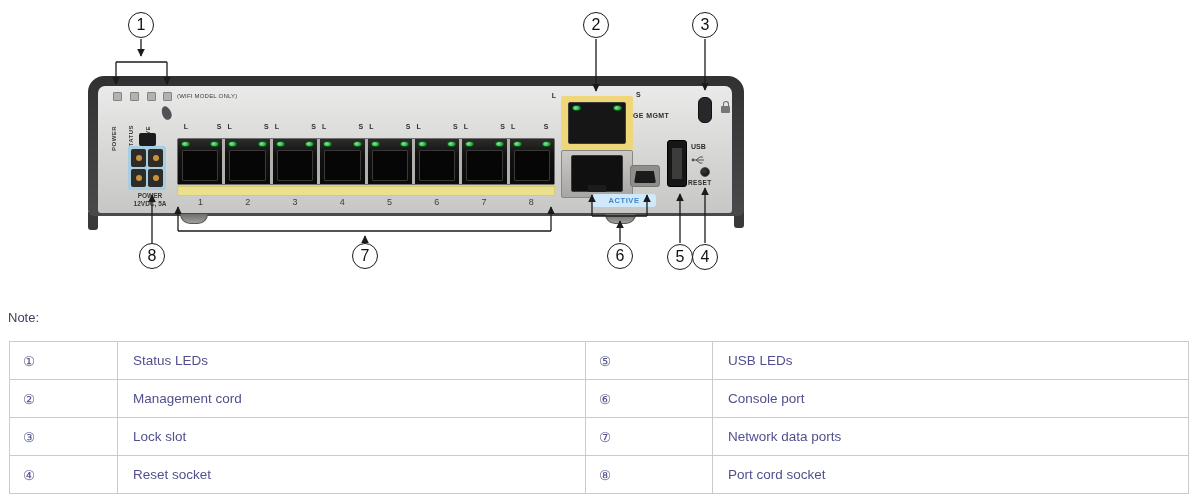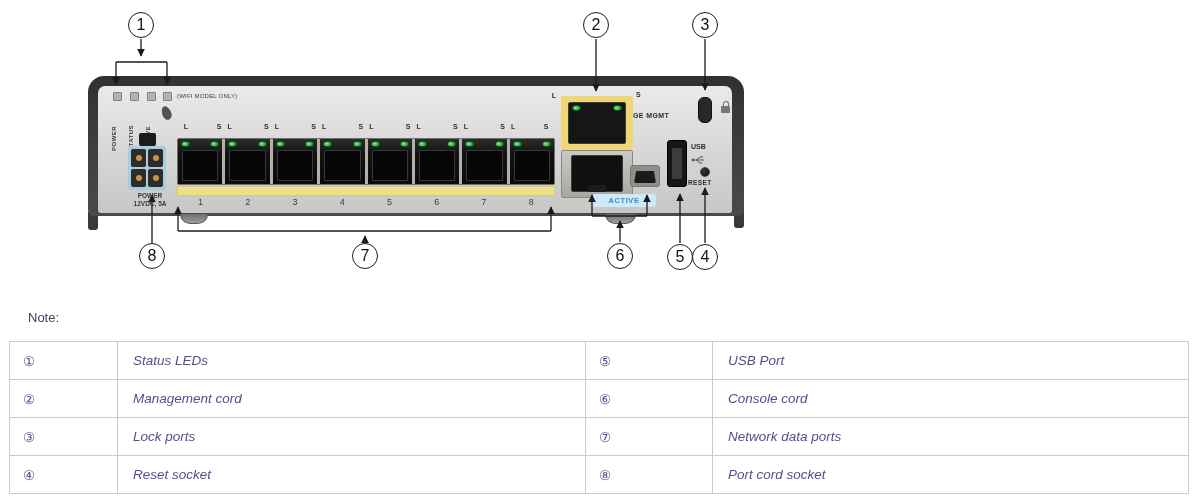--- a/index.html
+++ b/index.html
@@ -69,25 +69,25 @@
   .lock-icon { position:absolute; left:623px; top:15px; width:9px; height:12px; }
   .lock-icon .sh { position:absolute; left:1.5px; top:0; width:6px; height:6px; border:1.5px solid #6e6e70; border-bottom:none; border-radius:4px 4px 0 0; }
   .lock-icon .bd { position:absolute; left:0; top:5px; width:9px; height:7px; background:#77777b; border-radius:1px; }
 
   
   .callout-lines { position:absolute; left:0; top:0; width:1200px; height:300px; pointer-events:none; }
   .callout { position:absolute; width:26px; height:26px; margin:-13px 0 0 -13px; border:1.5px solid #1b1b1b; border-radius:50%;
     background:#ffffff; display:flex; align-items:center; justify-content:center; font-size:16px; color:#111111; }
 
   
-  .note-label { position:absolute; left:8px; top:310px; font-size:13px; color:#40405f;margin-left:20px; }
+  .note-label { position:absolute; left:8px; top:310px; font-size:13px; color:#40405f; }
   table.note-table { position:absolute; left:9px; top:341px; width:1179px; border-collapse:collapse; table-layout:fixed; }
   table.note-table td { border:1px solid #cbcbcb; height:38px; font-size:13.5px; color:#50508e; vertical-align:middle; }
   td.num { padding-left:13px; font-size:12px; color:#7d5a72; }
-  td.lbl { padding-left:15px;font-style:italic; }
+  td.lbl { padding-left:15px; }
 </style>
 </head>
 <body>
 
 <div class="figure">
 
   <div class="stub l"></div>
   <div class="stub r"></div>
 
   <div class="chassis">
@@ -262,31 +262,31 @@
       <col style="width:108px">
       <col style="width:468px">
       <col style="width:127px">
       <col style="width:476px">
     </colgroup>
   <tbody id="note-tbody">
       <tr>
         <td class="num">①</td>
         <td class="lbl">Status LEDs</td>
         <td class="num">⑤</td>
-        <td class="lbl">USB Port</td>
+        <td class="lbl">USB LEDs</td>
       </tr>
       <tr>
         <td class="num">②</td>
         <td class="lbl">Management cord</td>
         <td class="num">⑥</td>
-        <td class="lbl">Console cord</td>
+        <td class="lbl">Console port</td>
       </tr>
       <tr>
         <td class="num">③</td>
-        <td class="lbl">Lock ports</td>
+        <td class="lbl">Lock slot</td>
         <td class="num">⑦</td>
         <td class="lbl">Network data ports</td>
       </tr>
       <tr>
         <td class="num">④</td>
         <td class="lbl">Reset socket</td>
         <td class="num">⑧</td>
         <td class="lbl">Port cord socket</td>
       </tr>
     </tbody>

